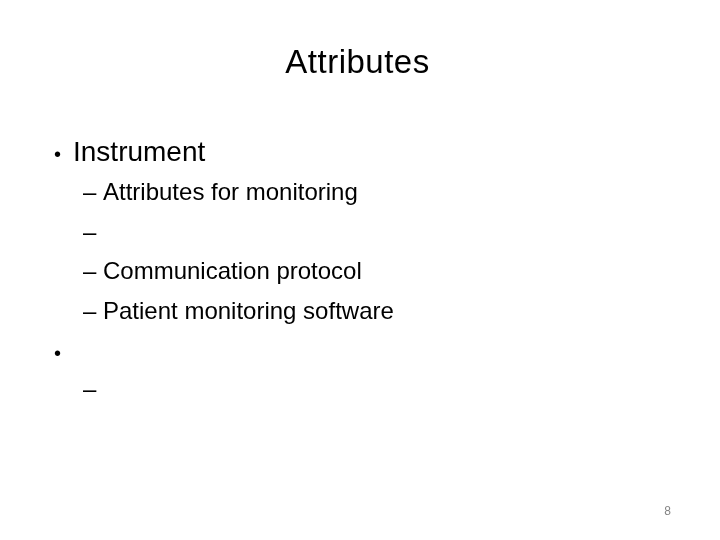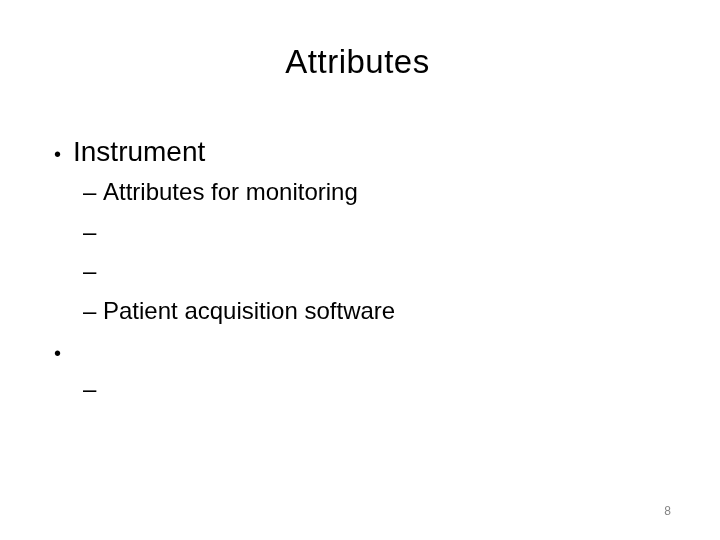--- a/index.html
+++ b/index.html
@@ -86,24 +86,25 @@
         </div>
         <div class="sub-line">
           <span class="sub-marker">–</span>
           <span class="sub-text">Attributes for monitoring</span>
         </div>
         <div class="sub-line">
           <span class="sub-marker">–</span>
         </div>
         <div class="sub-line">
           <span class="sub-marker">–</span>
+          <span class="sub-text">Communication protocol</span>
         </div>
         <div class="sub-line">
           <span class="sub-marker">–</span>
-          <span class="sub-text">Patient acquisition software</span>
+          <span class="sub-text">Patient monitoring software</span>
         </div>
       </div>
       <div class="bullet-group">
         <div class="bullet-line">
           <span class="bullet-marker">•</span>
         </div>
         <div class="sub-line">
           <span class="sub-marker">–</span>
         </div>
       </div>

